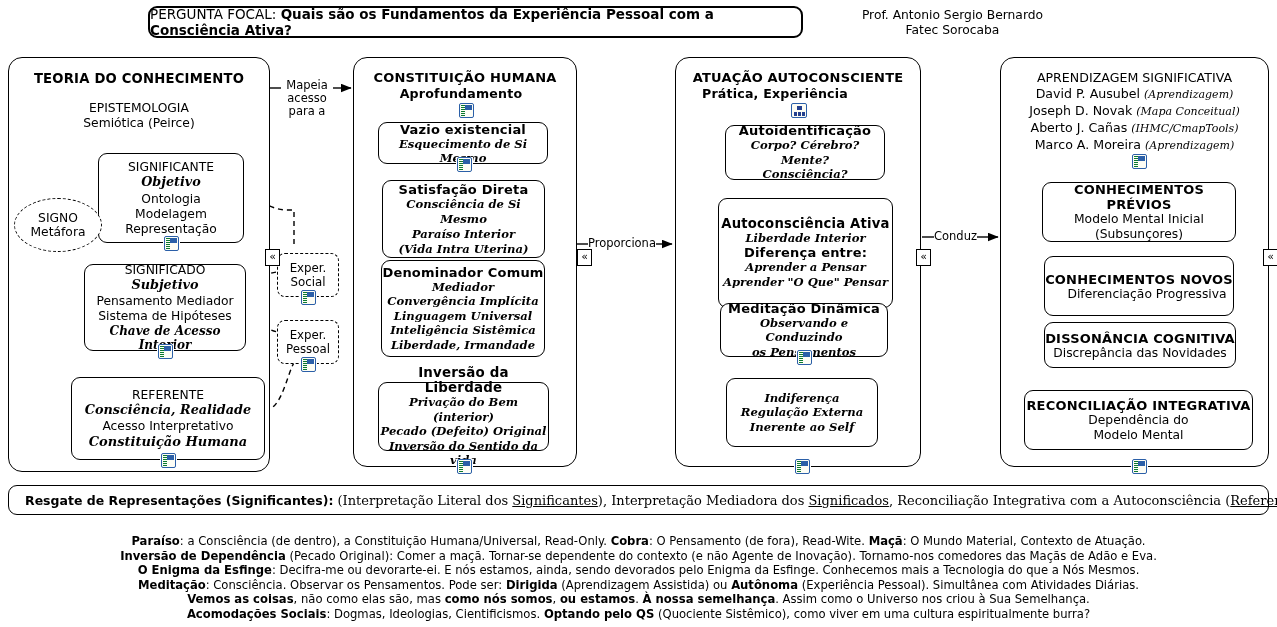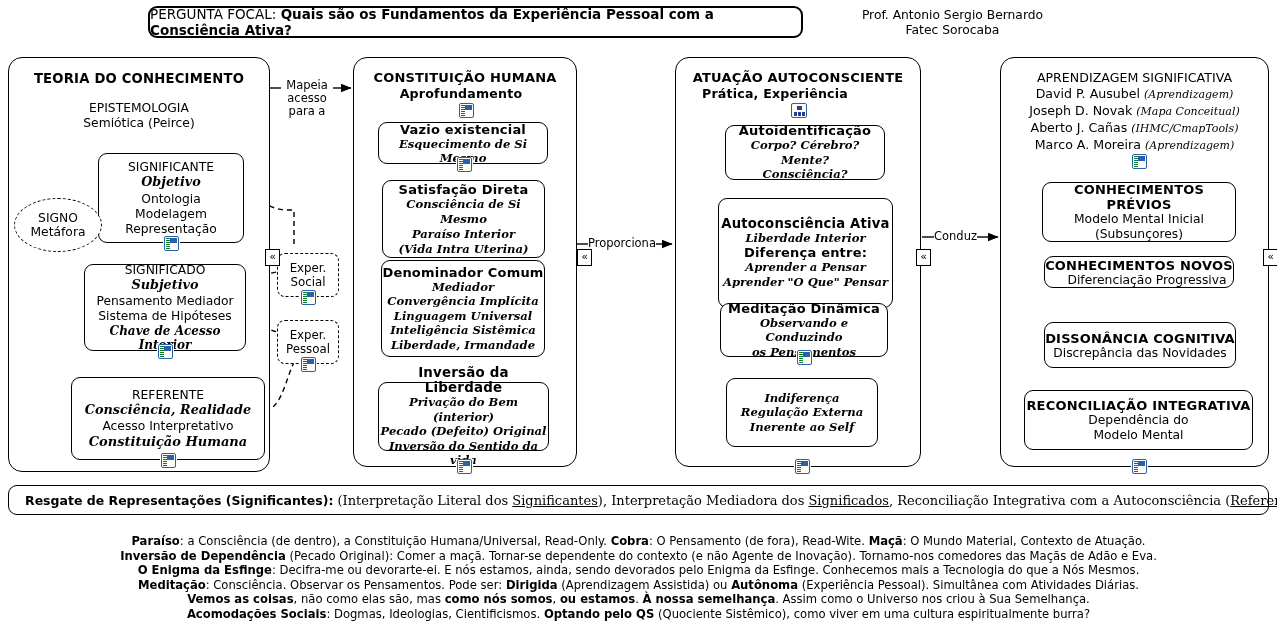--- a/index.html
+++ b/index.html
@@ -261,21 +261,21 @@
   <span class="docicon"></span></span>
 
 <div class="rbox2 inner" style="left:1042px;top:182px;width:194px;height:60px;">
   <div class="ttl" style="font-size:13px;">CONHECIMENTOS PRÉVIOS</div>
   <div style="font-size:12.3px;line-height:15px;">
     <div>Modelo Mental Inicial</div>
     <div>(Subsunçores)</div>
   </div>
 </div>
 
-<div class="rbox2 inner" style="left:1044px;top:256px;width:190px;height:32px;">
+<div class="rbox2 inner" style="left:1044px;top:256px;width:190px;height:60px;">
   <div class="ttl" style="font-size:13px;">CONHECIMENTOS NOVOS</div>
   <div style="font-size:12.3px;padding-left:16px;">Diferenciação Progressiva</div>
 </div>
 
 <div class="rbox2 inner" style="left:1044px;top:322px;width:192px;height:46px;">
   <div class="ttl" style="font-size:13px;">DISSONÂNCIA COGNITIVA</div>
   <div style="font-size:12.3px;">Discrepância das Novidades</div>
 </div>
 
 <div class="rbox2 inner" style="left:1024px;top:390px;width:229px;height:60px;">

